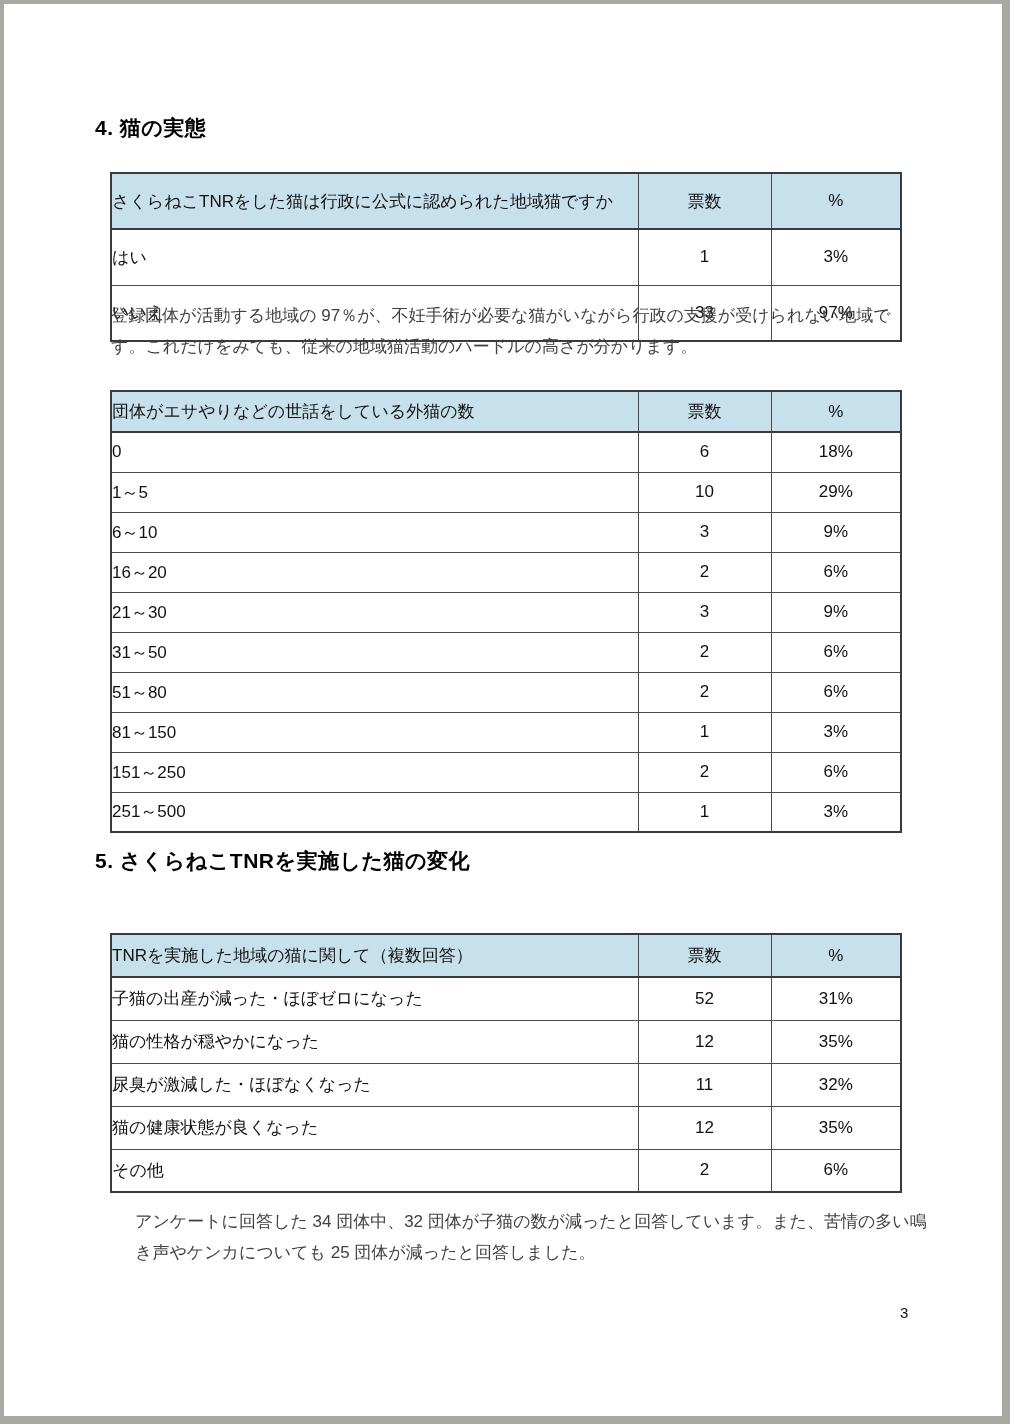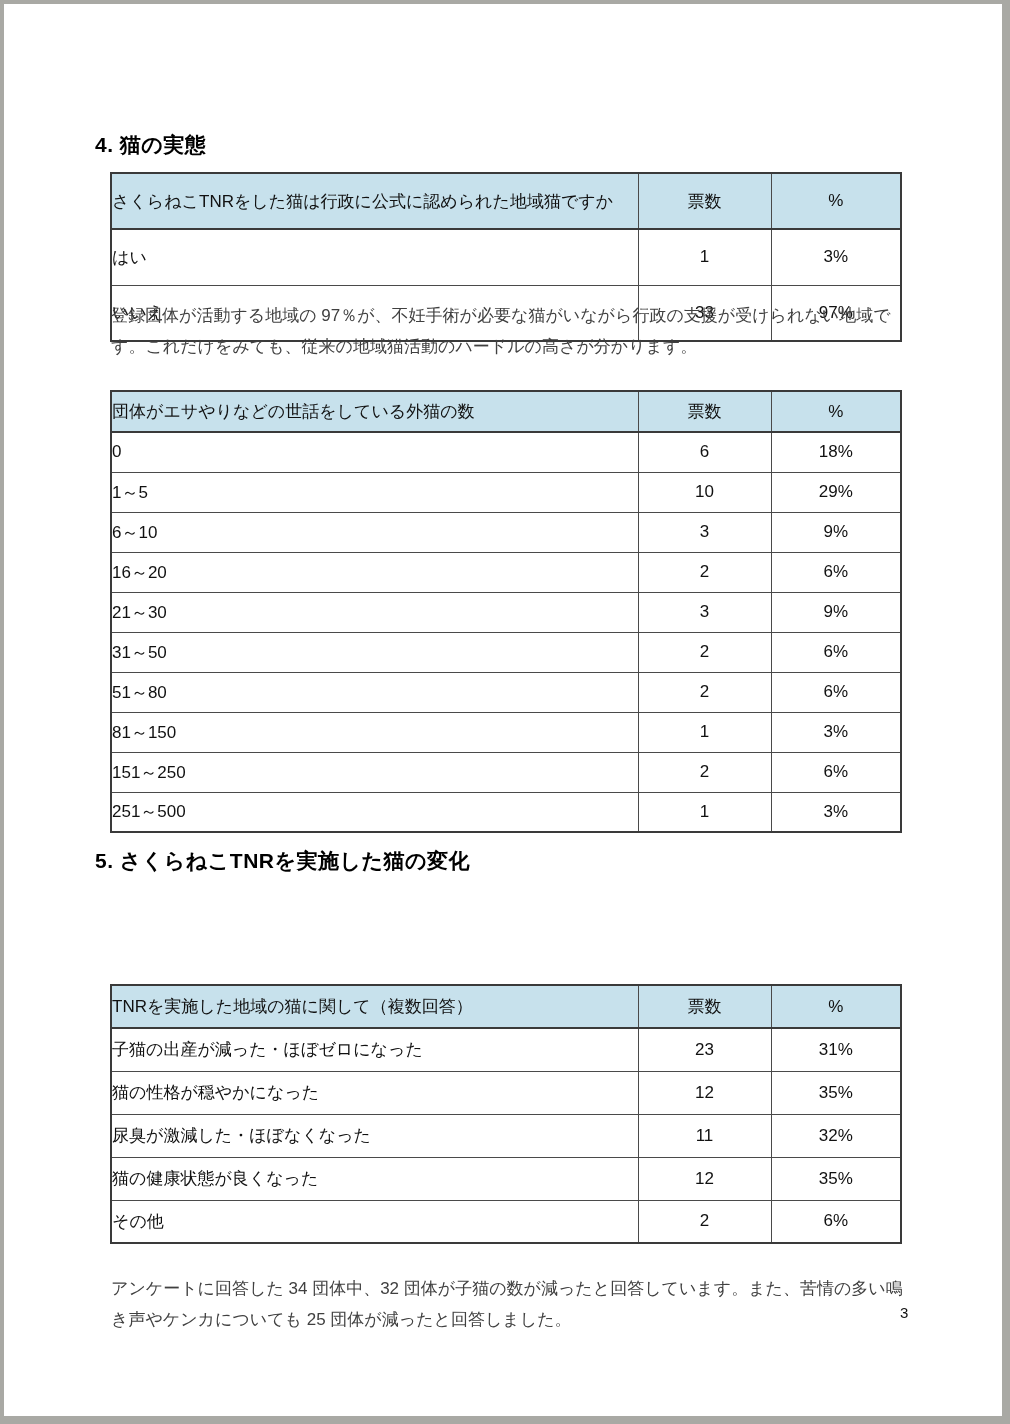--- a/index.html
+++ b/index.html
@@ -14,33 +14,33 @@
     position: absolute; left: 4px; top: 4px;
     width: 998px; height: 1412px;
     background: #ffffff;
   }
   .sec-heading {
     position: absolute;
     font-size: 21px; font-weight: bold; color: #000;
     letter-spacing: 0.5px;
     white-space: nowrap;
   }
-  #heading4 { left: 91px; top: 127px; }
+  #heading4 { left: 91px; top: 110px; }
   #heading5 { left: 91px; top: 843px; }
 
   table.data-table {
     position: absolute; left: 106px;
     border-collapse: collapse;
     table-layout: fixed;
     width: 790px;
     border: 2px solid #3a3a3a;
   }
   #table1 { top: 168px; }
   #table2 { top: 386px; }
-  #table3 { top: 980px; }
+  #table3 { top: 929px; }
 
   .data-table th, .data-table td {
     border: 1px solid #4a4a4a;
     font-size: 17px;
     font-weight: normal;
     color: #111;
     padding: 0;
     vertical-align: middle;
     overflow: hidden;
     white-space: nowrap;
@@ -60,21 +60,21 @@
 
   .note {
     position: absolute; left: 107px;
     width: 802px;
     font-size: 17px;
     line-height: 31px;
     color: #404040;
     text-align: left;
   }
   #note1 { top: 296px; }
-  #note2 { top: 1269px; }
+  #note2 { top: 1202px; margin-left: 24px; }
 
   .page-number {
     position: absolute;
     left: 896px; top: 1300px;
     font-size: 15px; color: #111;
   }
 </style>
 </head>
 <body>
 
@@ -189,21 +189,21 @@
     <thead>
       <tr>
         <th class="q">TNRを実施した地域の猫に関して（複数回答）</th>
         <th class="num">票数</th>
         <th class="num">%</th>
       </tr>
     </thead>
     <tbody>
       <tr>
         <td class="q">子猫の出産が減った・ほぼゼロになった</td>
-        <td class="num">23</td>
+        <td class="num">52</td>
         <td class="num">31%</td>
       </tr>
       <tr>
         <td class="q">猫の性格が穏やかになった</td>
         <td class="num">12</td>
         <td class="num">35%</td>
       </tr>
       <tr>
         <td class="q">尿臭が激減した・ほぼなくなった</td>
         <td class="num">11</td>

